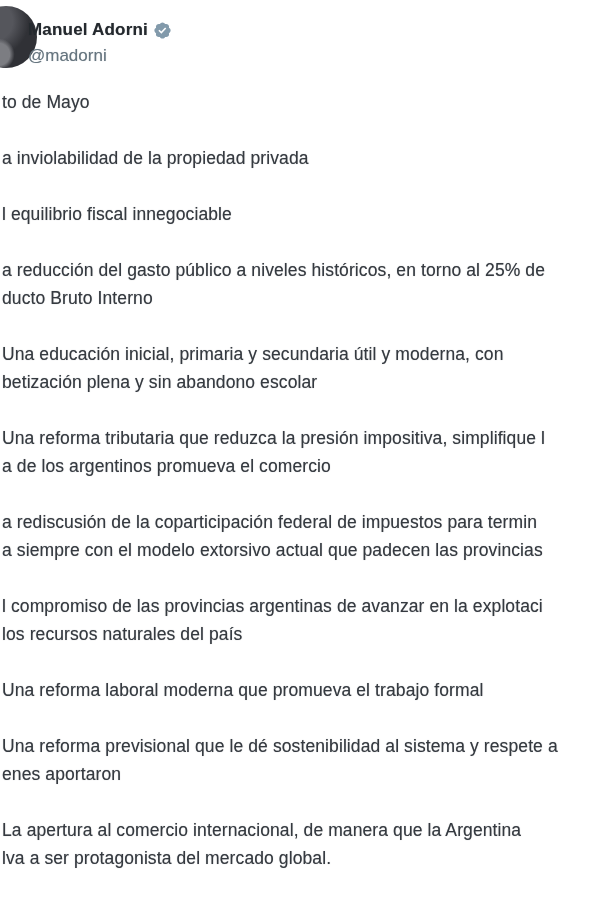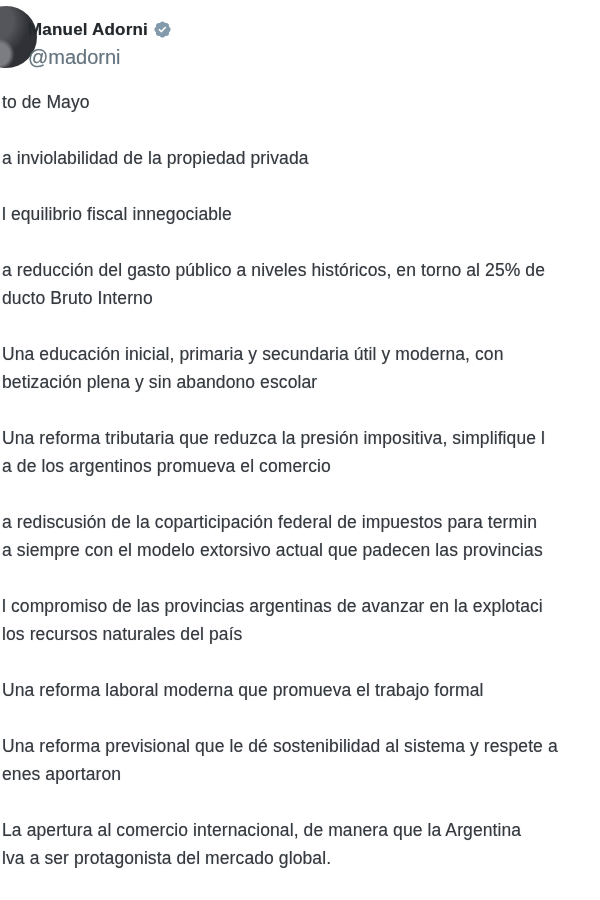--- a/index.html
+++ b/index.html
@@ -25,38 +25,38 @@
       radial-gradient(circle at 38% 78%, #7c7d82 0 18%, rgba(0,0,0,0) 26%),
       radial-gradient(circle at 30% 25%, #55565c 0 30%, rgba(0,0,0,0) 55%),
       radial-gradient(circle at 60% 55%, #303136 0 60%, #232428 100%);
   }
 
   .name-row {
     position: absolute;
     left: 28px;
     top: 20px;
     display: flex;
-    align-items: flex-start;
+    align-items: flex-end;
     gap: 5px;
   }
   .author-name {
     font-size: 17px;
     font-weight: 700;
     color: #24292e;
     letter-spacing: 0.2px;
     text-shadow: 0 0 0.7px rgba(36,41,46,0.55);
     white-space: nowrap;
   }
   .badge { width: 19px; height: 19px; display: inline-block; }
 
   .author-handle {
     position: absolute;
     left: 28px;
     top: 46px;
-    font-size: 20px;
+    font-size: 17px;
     color: #66757f;
     text-shadow: 0 0 0.7px rgba(102,117,127,0.5);
     white-space: nowrap;
   }
 
   
   .tweet-body {
     position: absolute;
     left: 2px;
     top: 88px;

